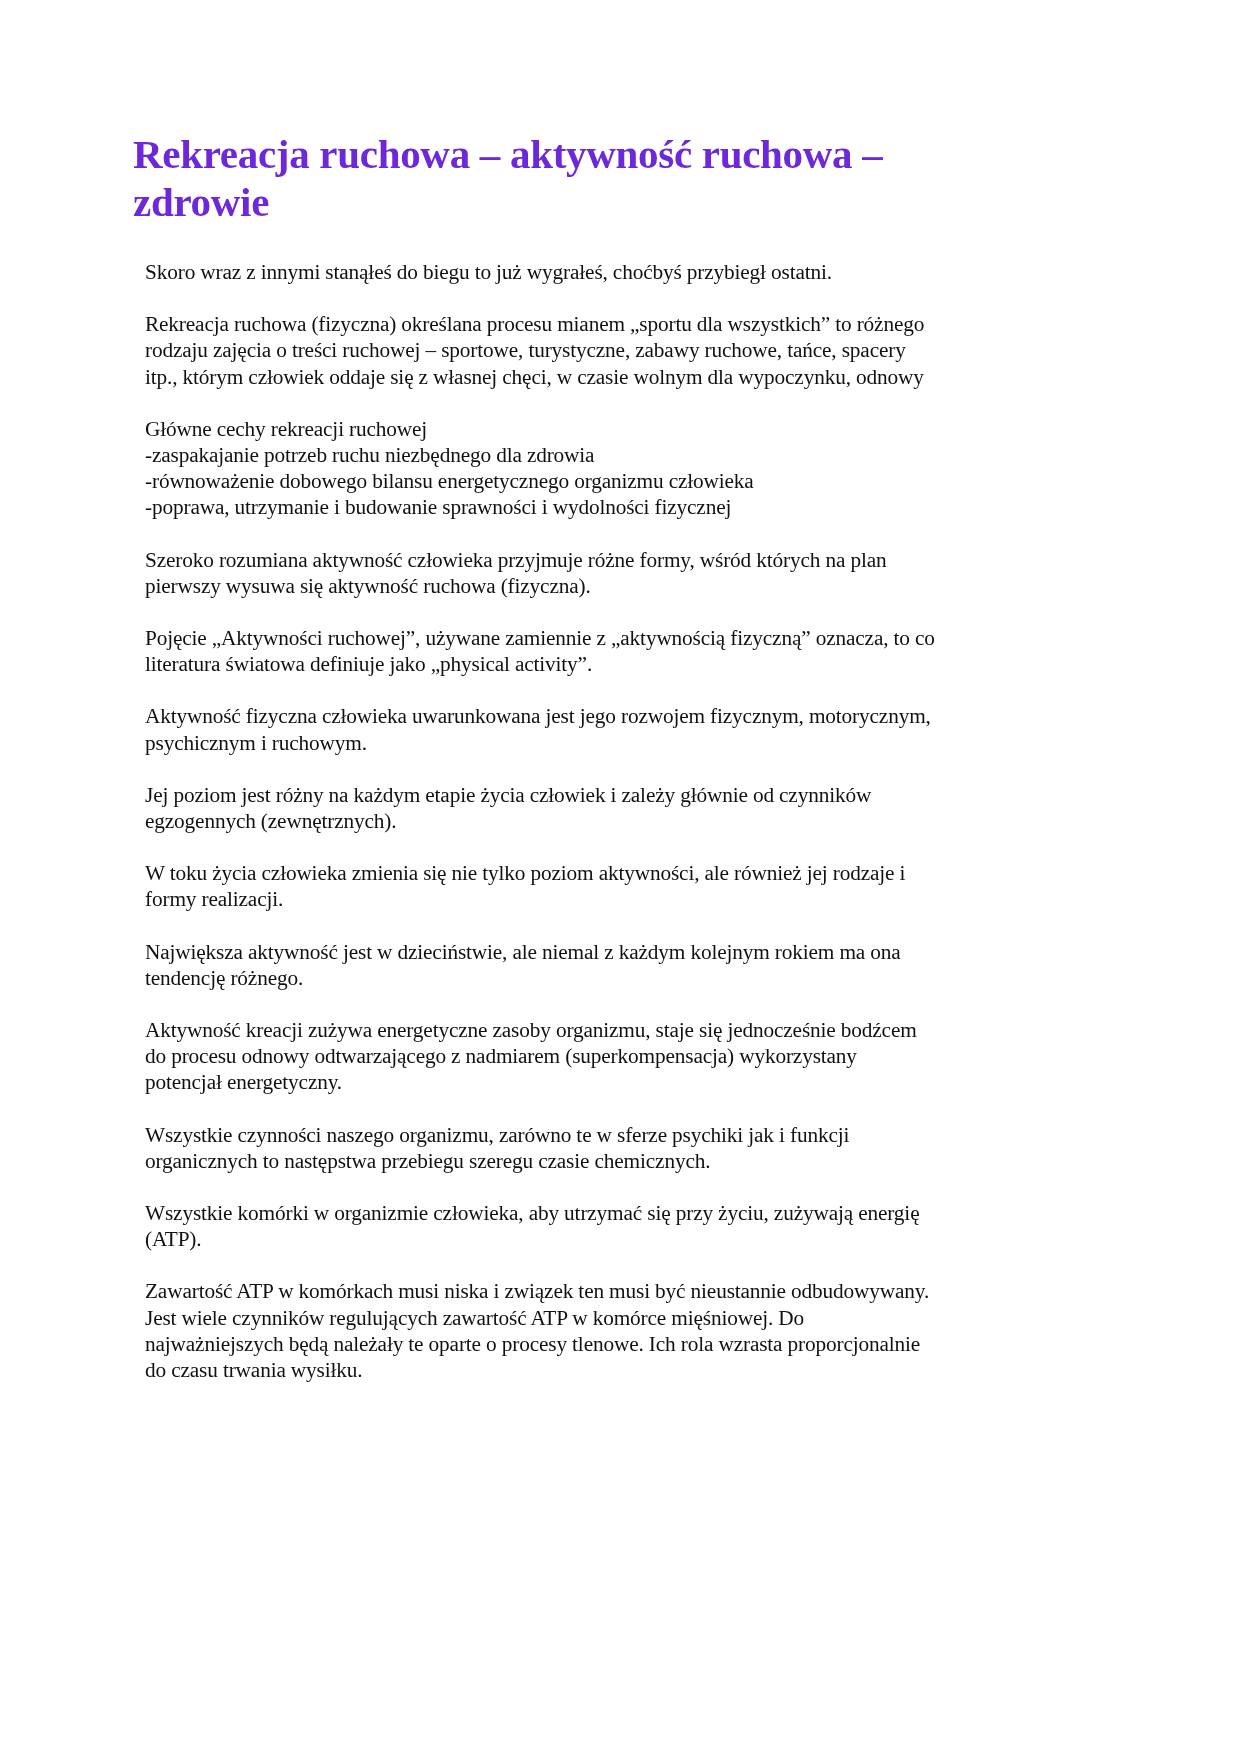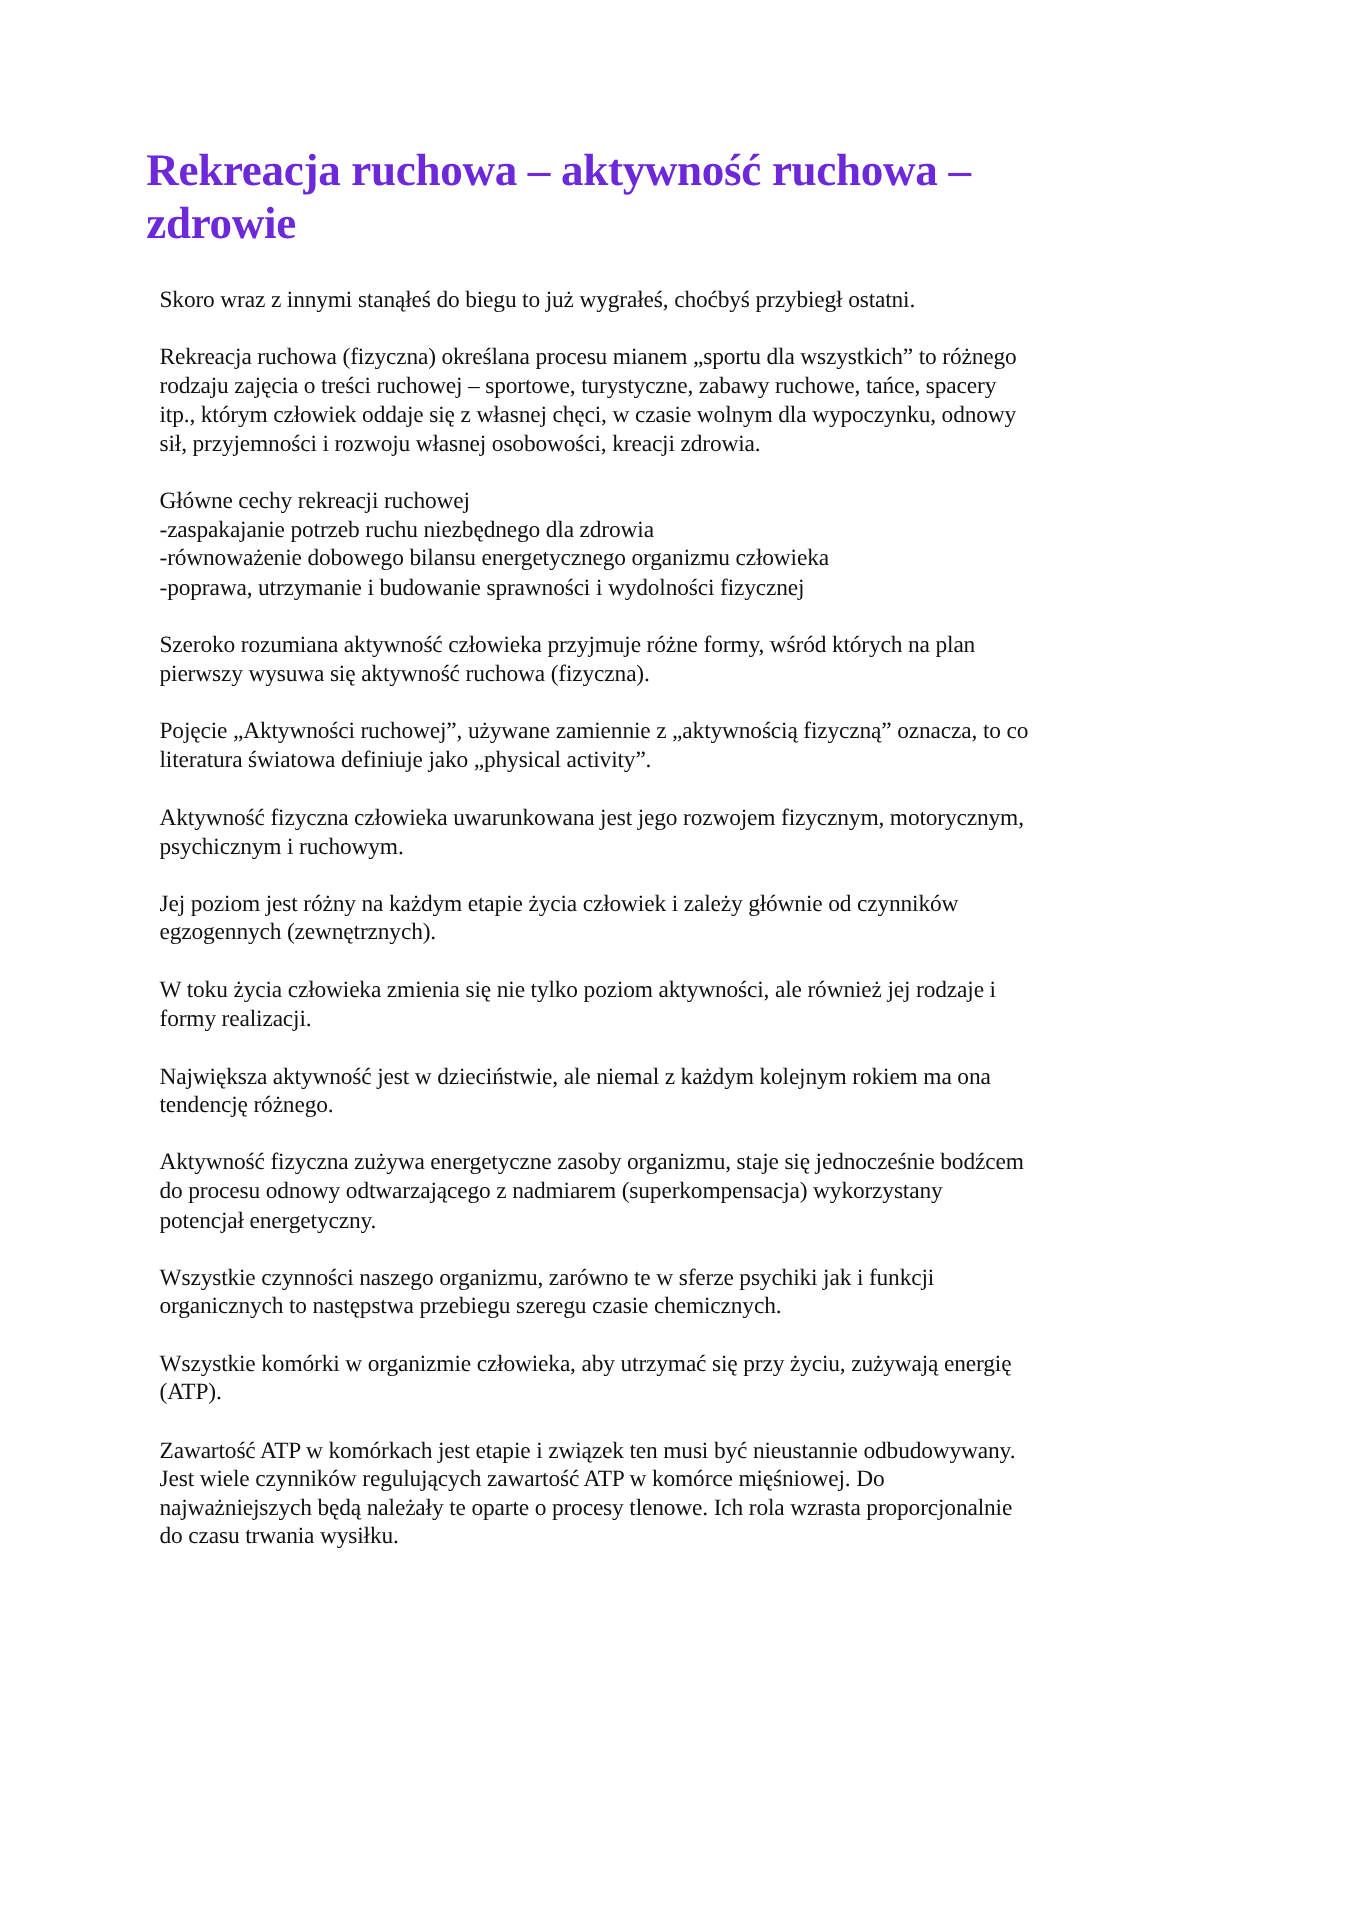--- a/index.html
+++ b/index.html
@@ -53,21 +53,20 @@
   </h1>
 
   <p class="para">
     <span class="line">Skoro wraz z innymi stanąłeś do biegu to już wygrałeś, choćbyś przybiegł ostatni.</span>
   </p>
 
   <p class="para">
     <span class="line">Rekreacja ruchowa (fizyczna) określana procesu mianem „sportu dla wszystkich” to różnego</span>
     <span class="line">rodzaju zajęcia o treści ruchowej – sportowe, turystyczne, zabawy ruchowe, tańce, spacery</span>
     <span class="line">itp., którym człowiek oddaje się z własnej chęci, w czasie wolnym dla wypoczynku, odnowy</span>
-    <span class="line">sił, przyjemności i rozwoju własnej osobowości, kreacji zdrowia.</span>
   </p>
 
   <p class="para list">
     <span class="line">Główne cechy rekreacji ruchowej</span>
     <span class="line">-zaspakajanie potrzeb ruchu niezbędnego dla zdrowia</span>
     <span class="line">-równoważenie dobowego bilansu energetycznego organizmu człowieka</span>
     <span class="line">-poprawa, utrzymanie i budowanie sprawności i wydolności fizycznej</span>
   </p>
 
   <p class="para">
@@ -94,34 +93,34 @@
     <span class="line">W toku życia człowieka zmienia się nie tylko poziom aktywności, ale również jej rodzaje i</span>
     <span class="line">formy realizacji.</span>
   </p>
 
   <p class="para">
     <span class="line">Największa aktywność jest w dzieciństwie, ale niemal z każdym kolejnym rokiem ma ona</span>
     <span class="line">tendencję różnego.</span>
   </p>
 
   <p class="para">
-    <span class="line">Aktywność fizyczna zużywa energetyczne zasoby organizmu, staje się jednocześnie bodźcem</span>
+    <span class="line">Aktywność kreacji zużywa energetyczne zasoby organizmu, staje się jednocześnie bodźcem</span>
     <span class="line">do procesu odnowy odtwarzającego z nadmiarem (superkompensacja) wykorzystany</span>
     <span class="line">potencjał energetyczny.</span>
   </p>
 
   <p class="para">
     <span class="line">Wszystkie czynności naszego organizmu, zarówno te w sferze psychiki jak i funkcji</span>
     <span class="line">organicznych to następstwa przebiegu szeregu czasie chemicznych.</span>
   </p>
 
   <p class="para">
     <span class="line">Wszystkie komórki w organizmie człowieka, aby utrzymać się przy życiu, zużywają energię</span>
     <span class="line">(ATP).</span>
   </p>
 
   <p class="para">
-    <span class="line">Zawartość ATP w komórkach jest etapie i związek ten musi być nieustannie odbudowywany.</span>
+    <span class="line">Zawartość ATP w komórkach musi niska i związek ten musi być nieustannie odbudowywany.</span>
     <span class="line">Jest wiele czynników regulujących zawartość ATP w komórce mięśniowej. Do</span>
     <span class="line">najważniejszych będą należały te oparte o procesy tlenowe. Ich rola wzrasta proporcjonalnie</span>
     <span class="line">do czasu trwania wysiłku.</span>
   </p>
 </div>
 
 </body></html>

